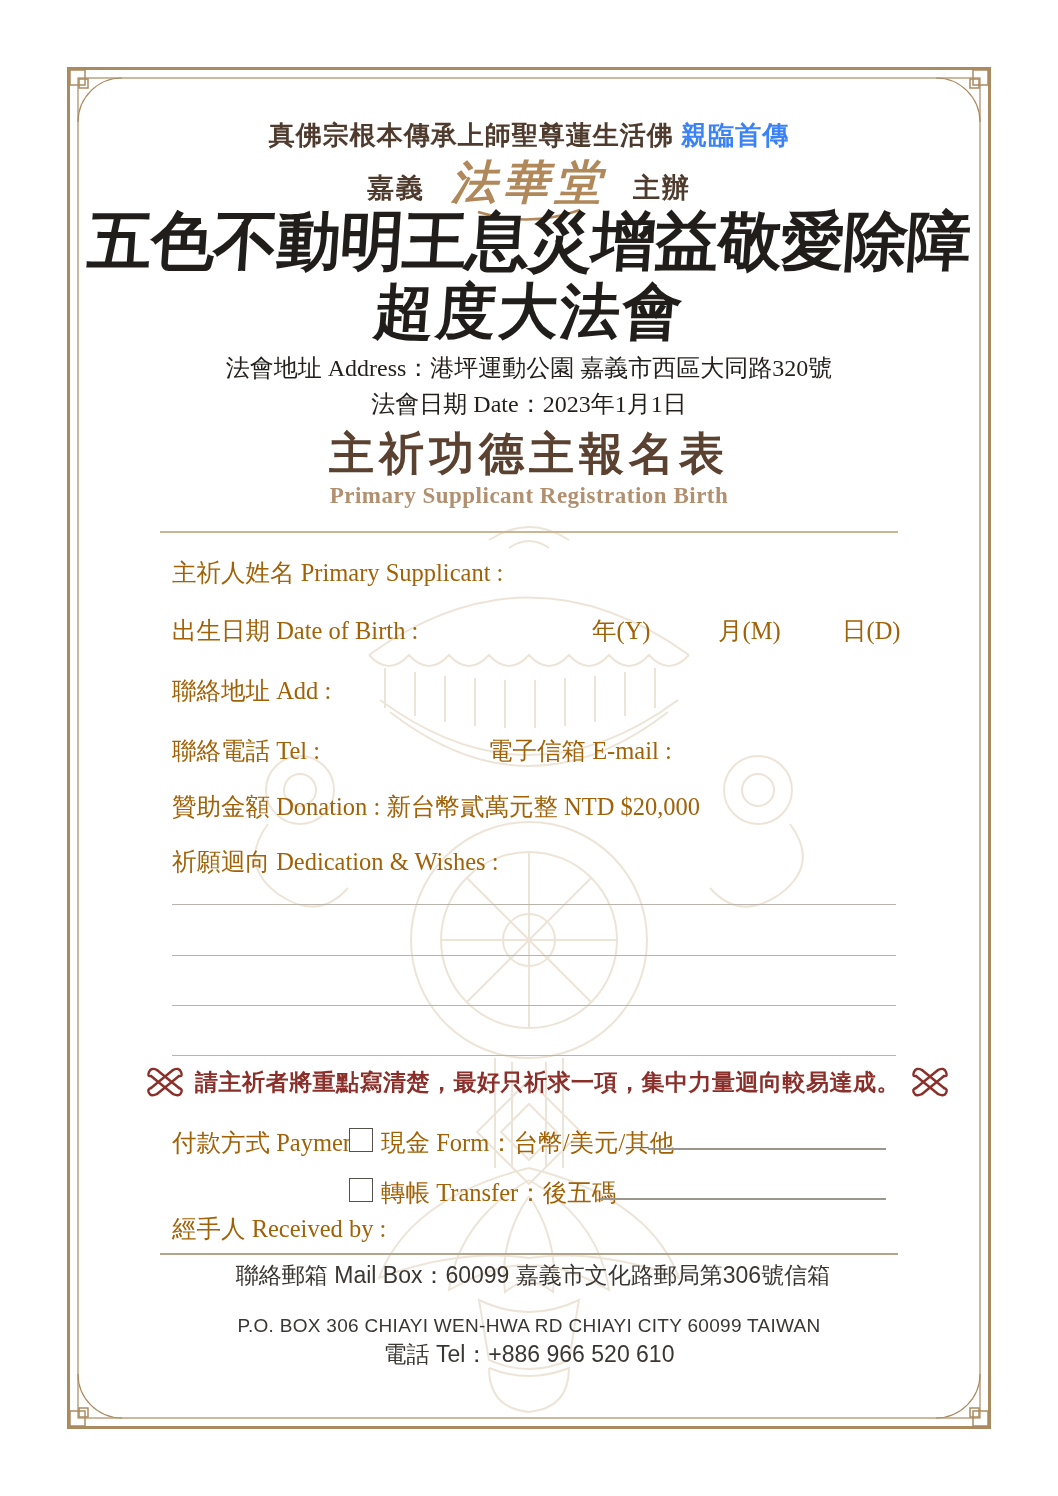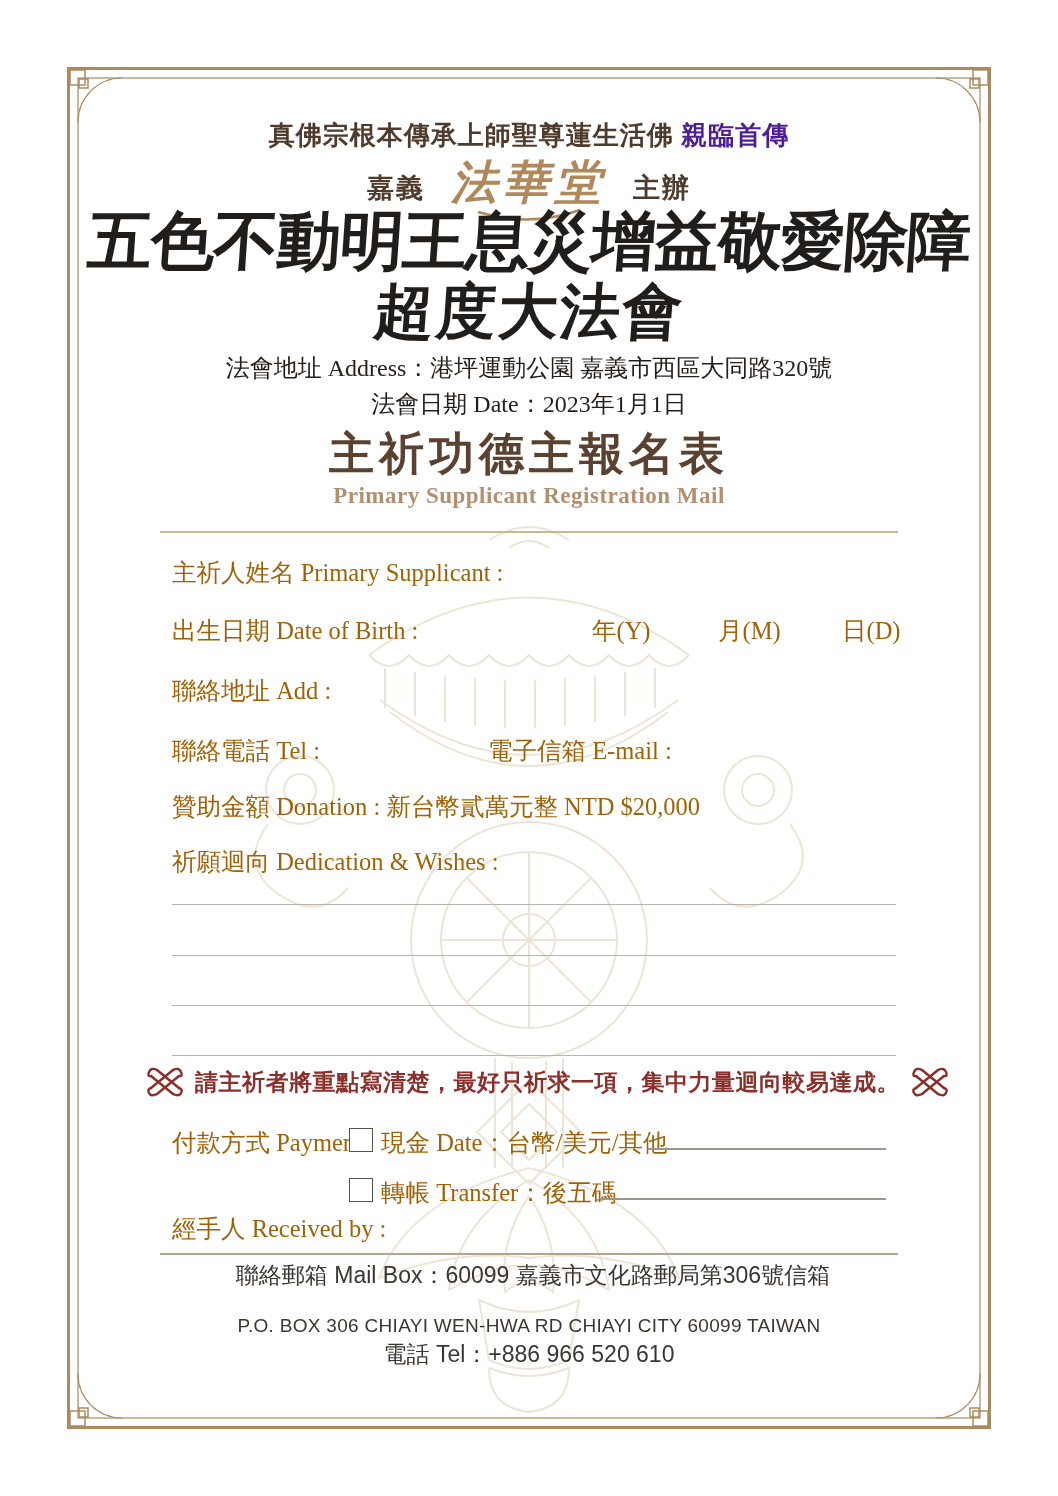--- a/index.html
+++ b/index.html
@@ -8,21 +8,21 @@
     width:1058px;height:1496px;
     background:#ffffff;
     font-family:"Liberation Serif", serif;
     overflow:hidden;
   }
   .abs{position:absolute;}
   .center{left:0;right:0;text-align:center;}
 
   
   .lineage{top:118px;font-size:26px;font-weight:700;color:#4e3b2d;letter-spacing:1px;}
-  .lineage .hl{color:#4c1d95;}
+  .lineage .hl{color:#3b82f6;}
   .organizer{top:152px;display:flex;justify-content:center;align-items:center;gap:20px;}
   .organizer .side{font-size:27px;font-weight:700;color:#4e3b2d;letter-spacing:2px;}
   .organizer .temple{
     font-size:46px;color:#b0885a;font-style:italic;font-weight:700;
     letter-spacing:6px;position:relative;padding:0 6px 10px 6px;
   }
   .organizer .temple svg{position:absolute;left:0;bottom:0;width:100%;height:16px;}
   .event-title1{top:198px;font-size:64px;font-weight:900;color:#201d1a;
     letter-spacing:-1px;transform:skewX(-4deg);white-space:nowrap;}
   .event-title2{top:272px;font-size:60px;font-weight:900;color:#201d1a;
@@ -147,21 +147,21 @@
     <span class="side">主辦</span>
   </div>
 
   <div class="abs center event-title1">五色不動明王息災增益敬愛除障</div>
   <div class="abs center event-title2">超度大法會</div>
 
   <div class="abs center addr-line">法會地址 Address：港坪運動公園 嘉義市西區大同路320號</div>
   <div class="abs center date-line">法會日期 Date：2023年1月1日</div>
 
   <div class="abs center form-title">主祈功德主報名表</div>
-  <div class="abs center form-subtitle">Primary Supplicant Registration Mail</div>
+  <div class="abs center form-subtitle">Primary Supplicant Registration Birth</div>
 
   <div class="abs divider1"></div>
 
   <div class="abs field f-name">主祈人姓名 Primary Supplicant :</div>
   <div class="abs field f-dob">出生日期 Date of Birth :</div>
   <div class="abs field f-dob-y">年(Y)</div>
   <div class="abs field f-dob-m">月(M)</div>
   <div class="abs field f-dob-d">日(D)</div>
   <div class="abs field f-addr">聯絡地址 Add :</div>
   <div class="abs field f-tel">聯絡電話 Tel :</div>
@@ -186,21 +186,21 @@
     <span class="note-text">請主祈者將重點寫清楚，最好只祈求一項，集中力量迴向較易達成。</span>
     <svg class="knot" viewBox="0 0 40 32" stroke="#8a2f2a" stroke-width="2.4" fill="none" stroke-linecap="round">
       <path d="M12 4 L34 22 M6 10 L28 28 M28 4 L6 22 M34 10 L12 28"></path>
       <path d="M12 4 Q6 1 4 6 Q2 11 6 10 M28 4 Q34 1 36 6 Q38 11 34 10"></path>
       <path d="M6 22 Q2 23 4 27 Q6 31 12 28 M34 22 Q38 23 36 27 Q34 31 28 28"></path>
     </svg>
   </div>
 
   <div class="abs field p-label">付款方式 Payment :</div>
   <div class="abs checkbox cb1"></div>
-  <div class="abs field p-cash">現金 Date：台幣/美元/其他</div>
+  <div class="abs field p-cash">現金 Form：台幣/美元/其他</div>
   <div class="abs uline ul1"></div>
   <div class="abs checkbox cb2"></div>
   <div class="abs field p-transfer">轉帳 Transfer：後五碼</div>
   <div class="abs uline ul2"></div>
   <div class="abs field f-received">經手人 Received by :</div>
 
   <div class="abs divider2"></div>
 
   <div class="abs center footer ft1">聯絡郵箱 Mail Box：60099 嘉義市文化路郵局第306號信箱</div>
   <div class="abs center footer ft2">P.O. BOX 306 CHIAYI WEN-HWA RD CHIAYI CITY 60099 TAIWAN</div>

